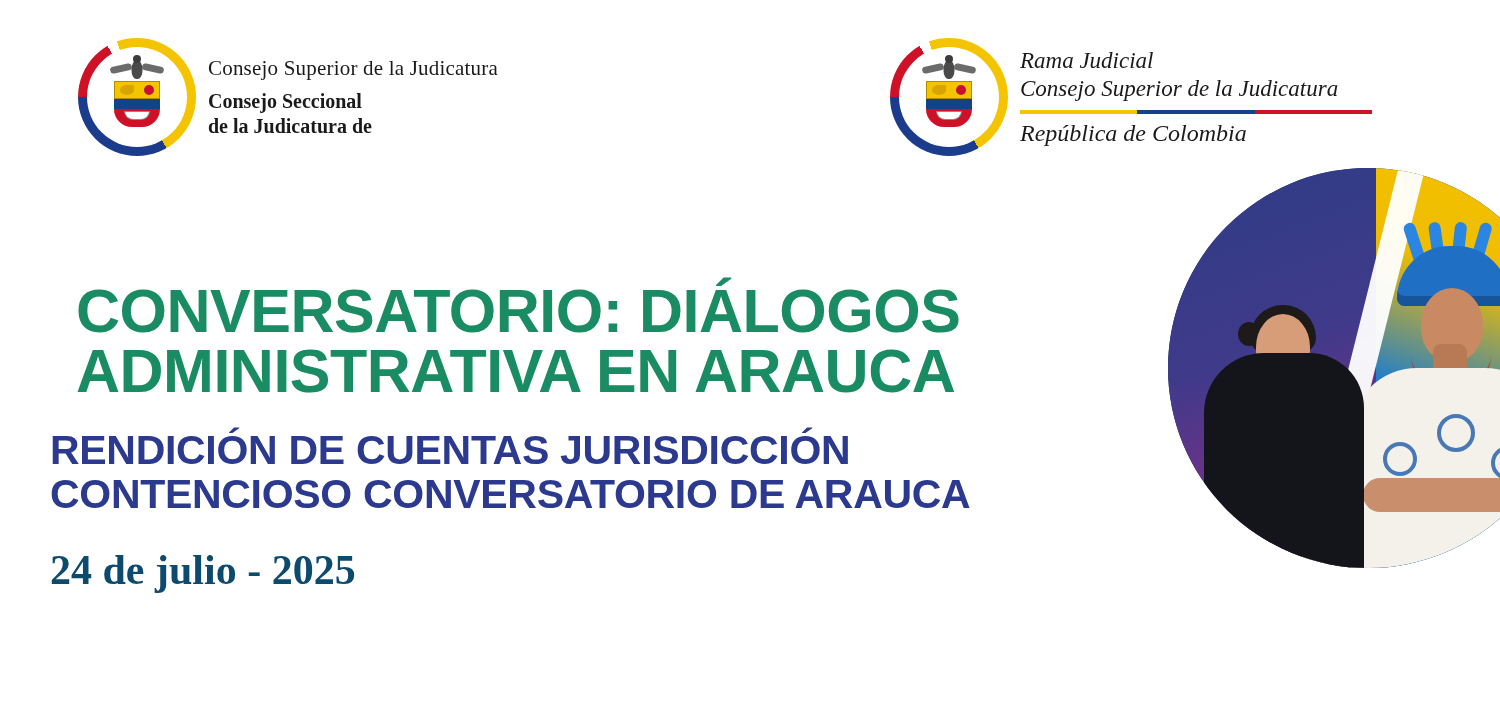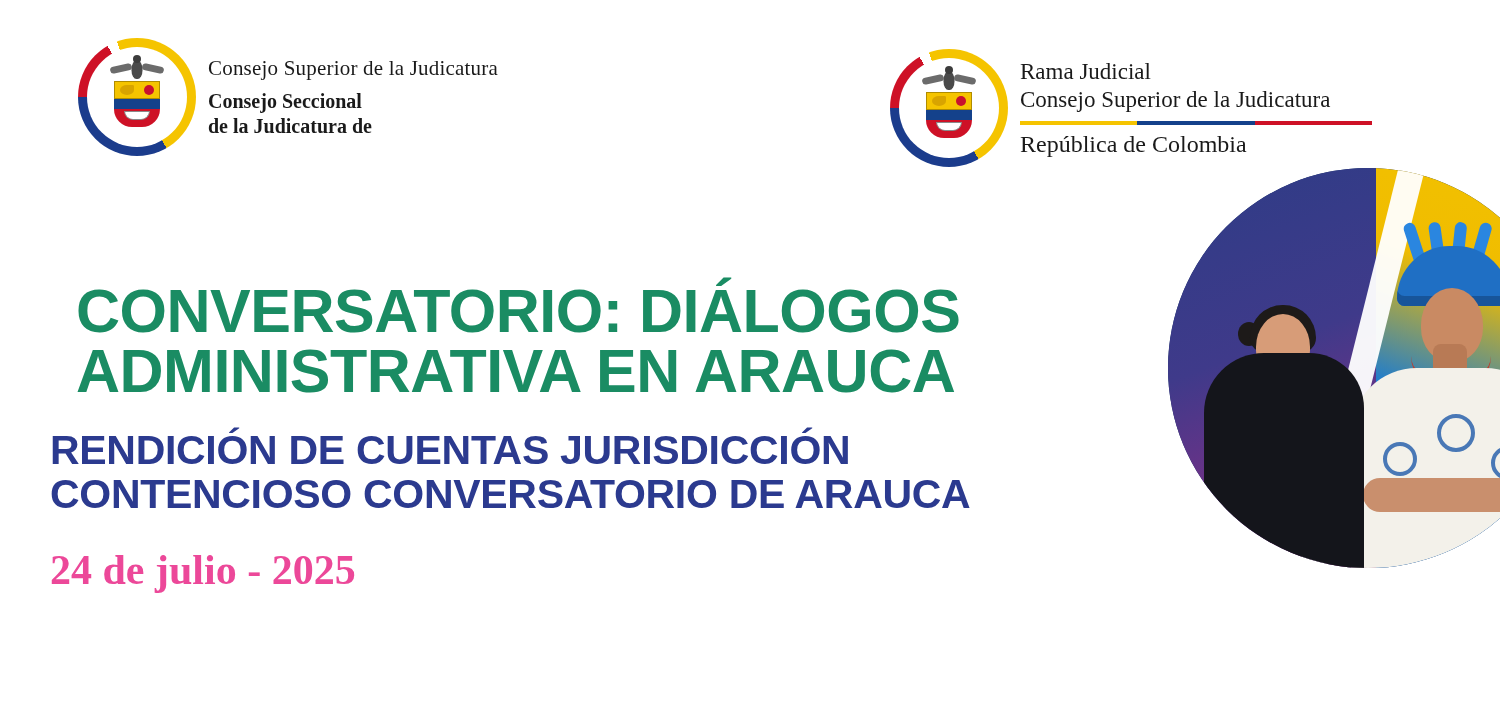--- a/index.html
+++ b/index.html
@@ -16,21 +16,21 @@
     font-family: "Liberation Sans", sans-serif;
   }
 
   
   .logo-block {
     position: absolute;
     display: flex;
     align-items: center;
   }
   .logo-left { left: 78px; top: 38px; }
-  .logo-right { left: 890px; top: 49px; }
+  .logo-right { left: 890px; top: 38px; font-style: italic; }
 
   .seal {
     position: relative;
     width: 118px;
     height: 118px;
     flex: 0 0 118px;
   }
   .seal .ring {
     position: absolute;
     inset: 0;
@@ -227,21 +227,21 @@
     color: #2b3a8f;
     font-weight: bold;
     font-size: 41px;
     line-height: 1.08;
     letter-spacing: -0.3px;
   }
   .title-date {
     position: absolute;
     left: 50px;
     top: 546px;
-    color: #ec4899;
+    color: #0c4a6e;
     font-family: "Liberation Serif", serif;
     font-weight: bold;
     font-size: 42px;
     letter-spacing: 0px;
   }
 
   
   .photo {
     position: absolute;
     left: 1168px;

